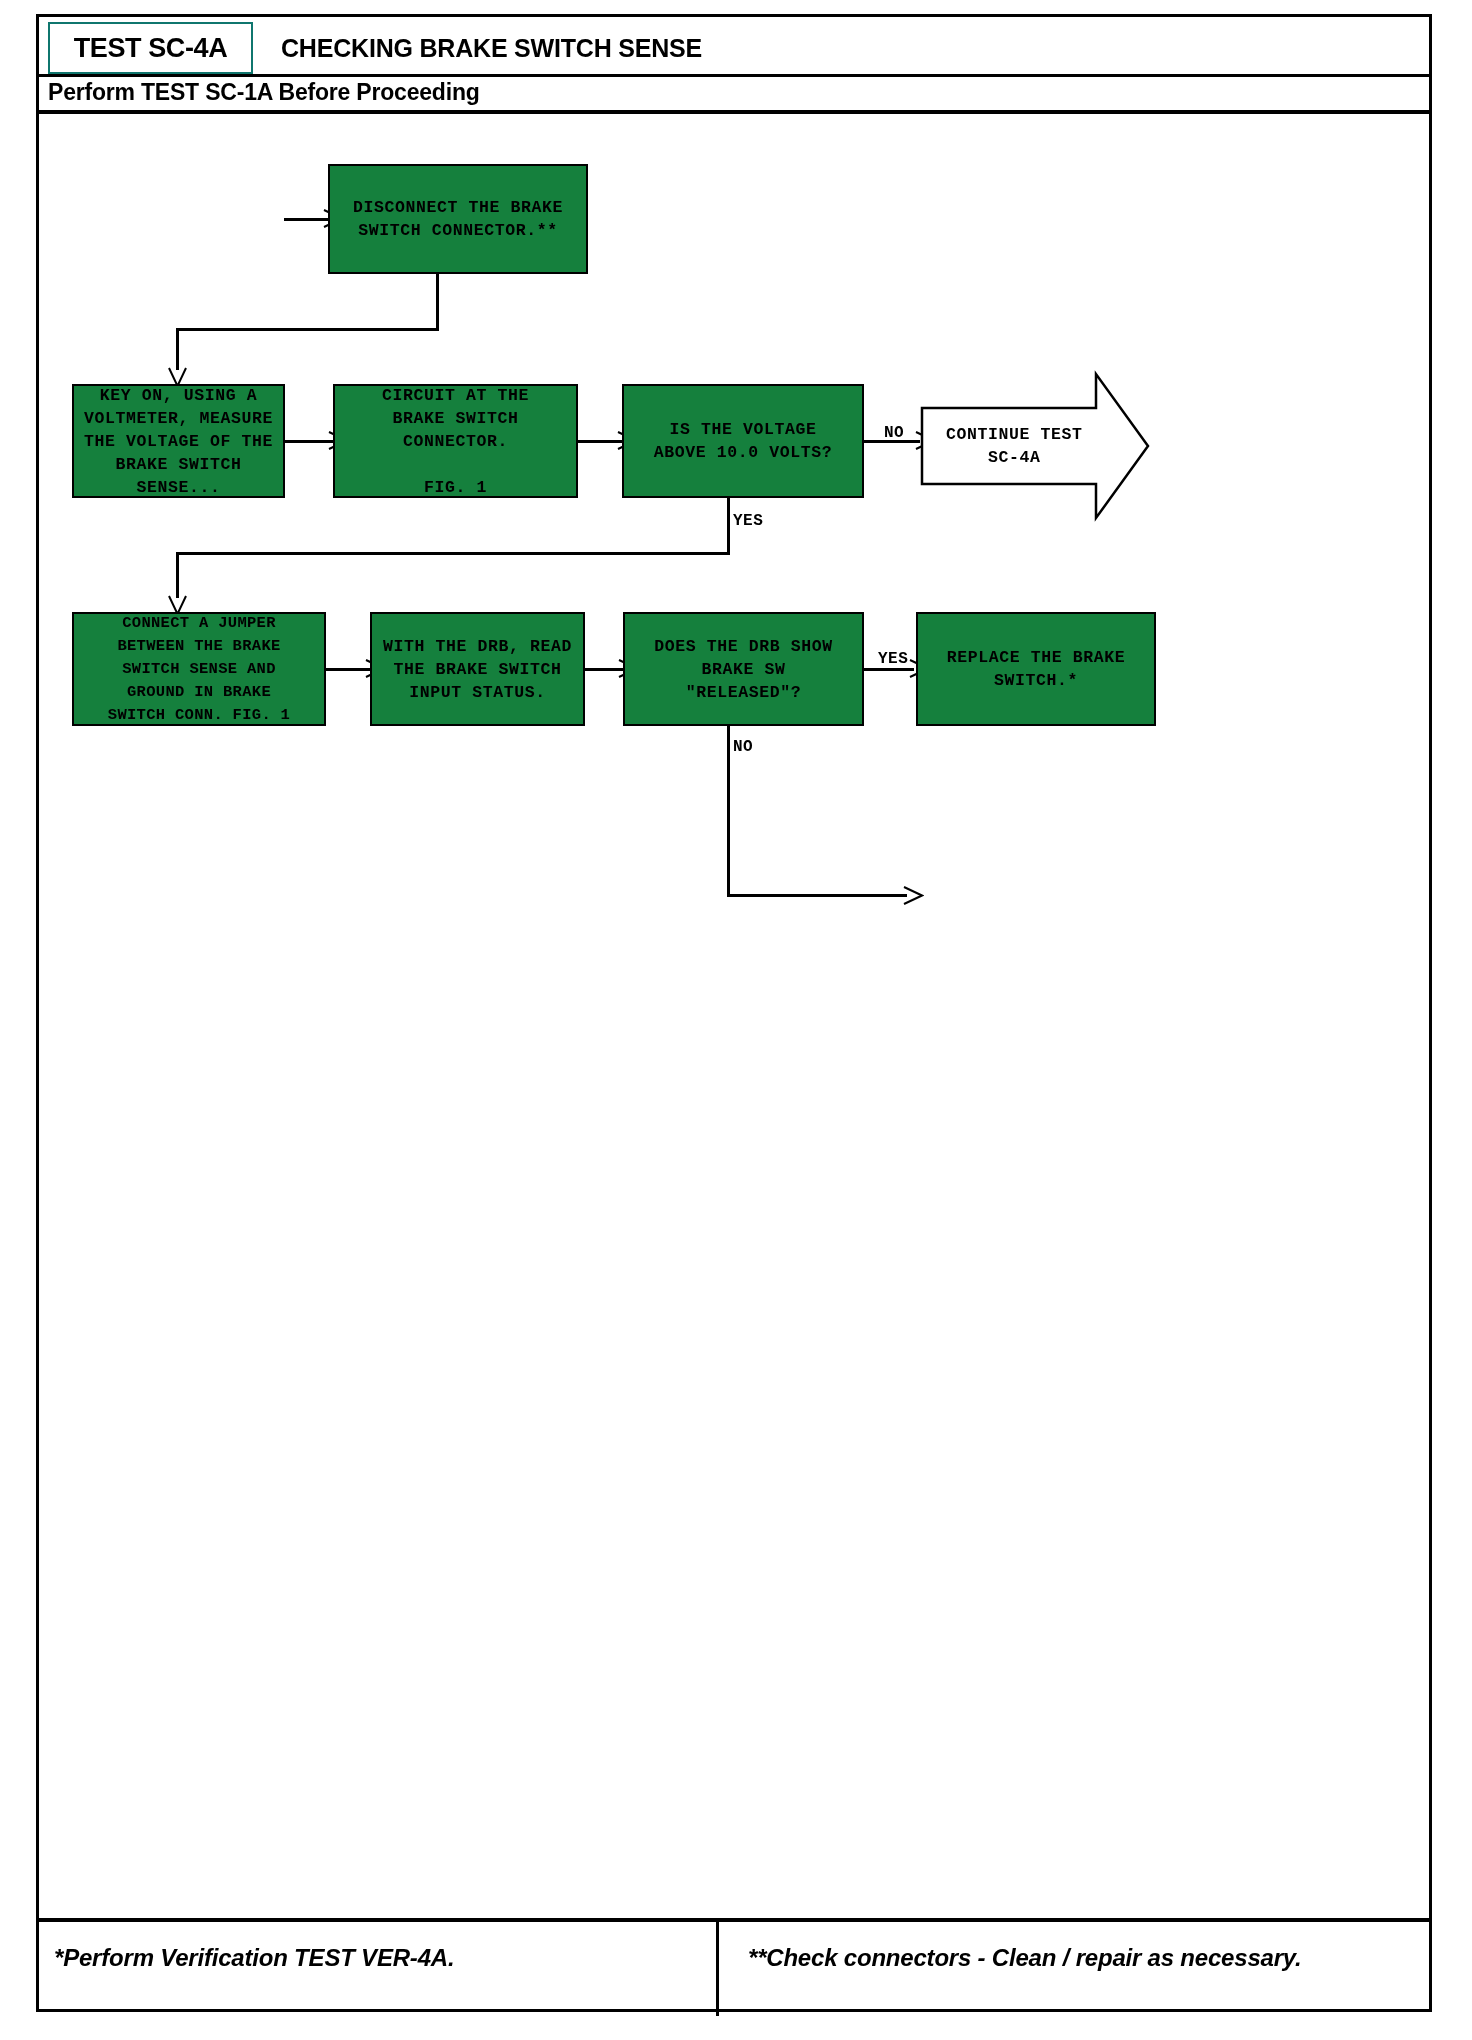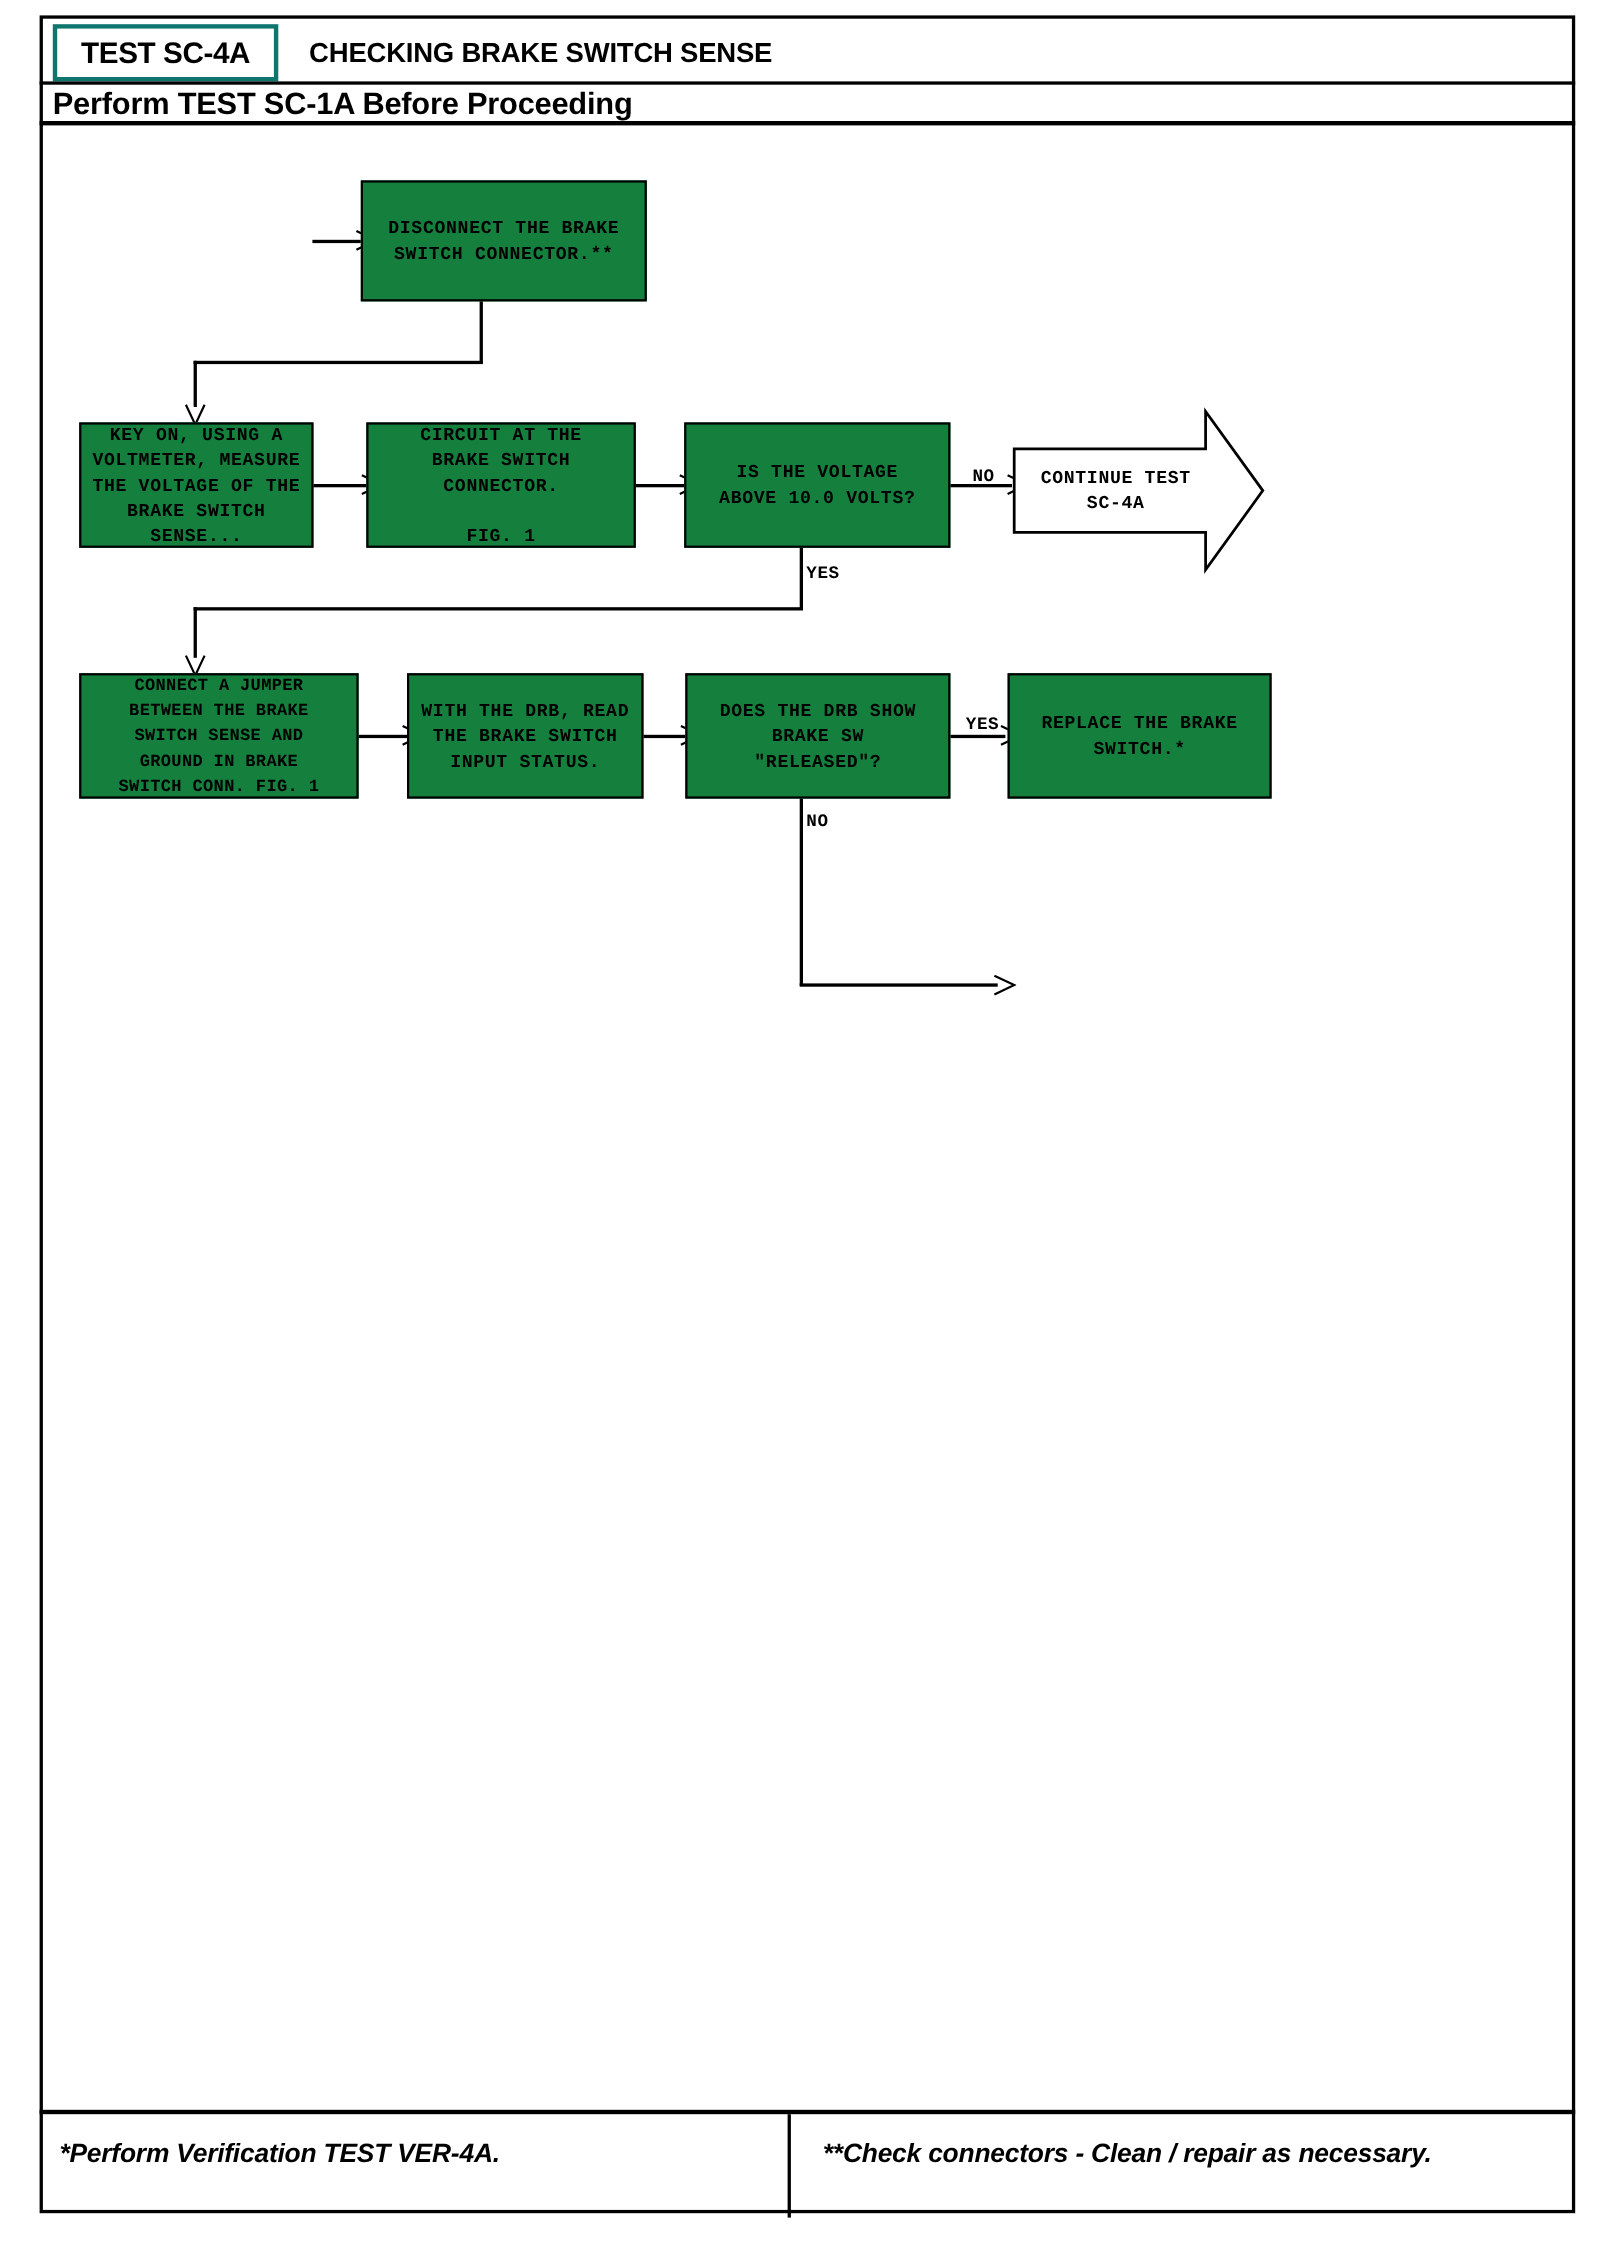--- a/index.html
+++ b/index.html
@@ -37,21 +37,21 @@
     height: 100px;
     box-sizing: border-box;
     border-bottom: 4px solid #000;
   }
   .test-id-box {
     position: absolute;
     left: 12px;
     top: 8px;
     width: 205px;
     height: 52px;
-    border: 4px solid #0f766e;
+    border: 2px solid #0f766e;
     box-sizing: border-box;
     display: flex;
     align-items: center;
     justify-content: center;
   }
   .test-id-text {
     font-size: 27px;
     font-weight: bold;
     letter-spacing: -0.4px;
     white-space: nowrap;
@@ -70,21 +70,21 @@
     left: 0px;
     top: 60px;
     width: 1396px;
     height: 3px;
     background: #000;
   }
   .header-sub {
     position: absolute;
     left: 12px;
     top: 65px;
-    font-size: 28px;
+    font-size: 23px;
     font-weight: bold;
     letter-spacing: -0.2px;
     white-space: nowrap;
   }
 
   
   .flow {
     position: absolute;
     left: 36px;
     top: 114px;

